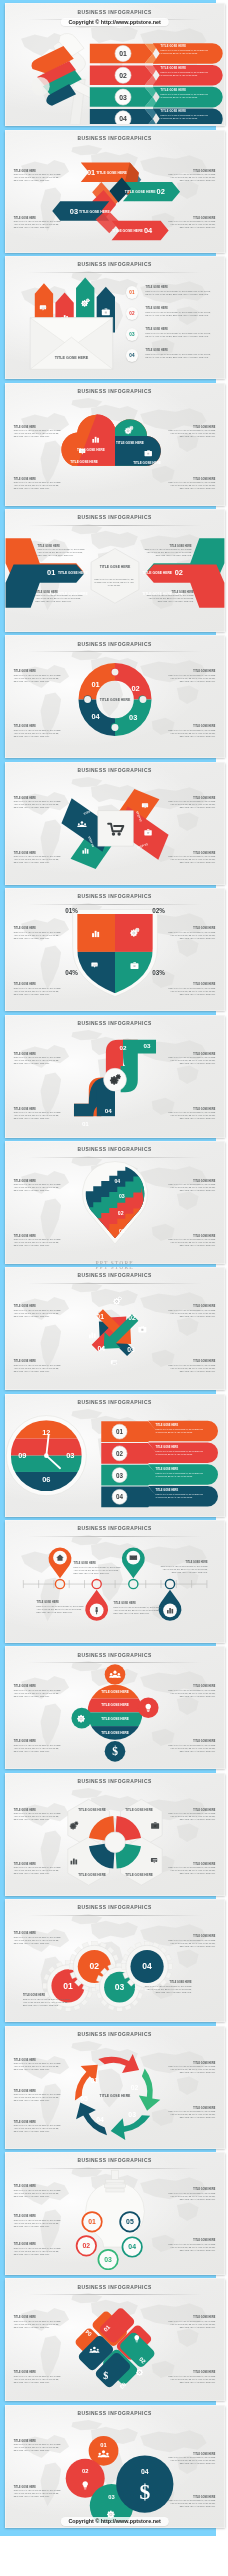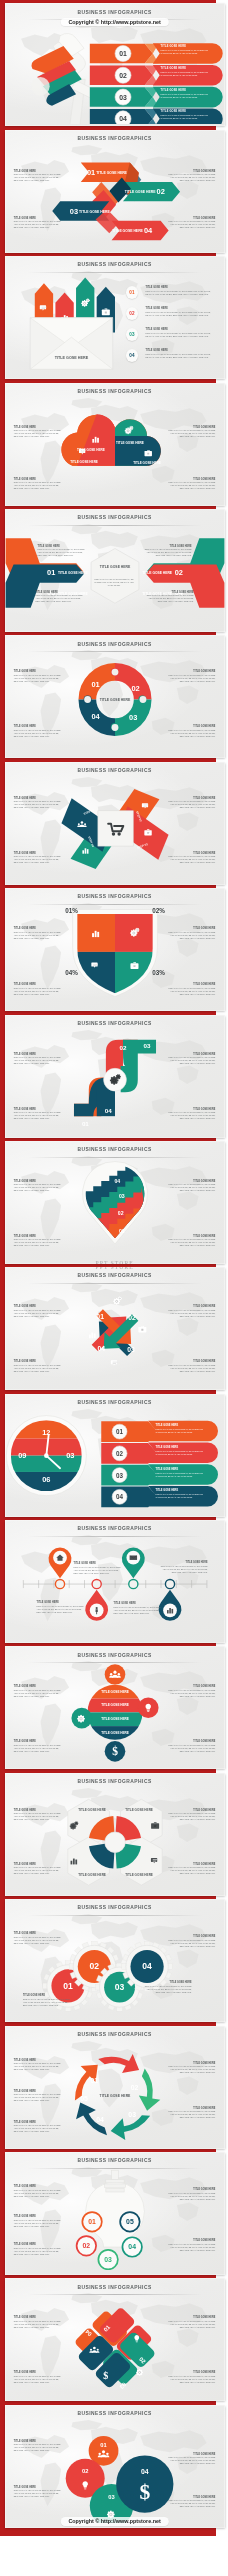--- a/index.html
+++ b/index.html
@@ -1,20 +1,20 @@
 <!DOCTYPE html>
 <html style="font-size:9.2px"><head>
 <meta charset="utf-8">
 <style>
   * { box-sizing: border-box; margin:0; padding:0; }
   body {
     width:229px; background:#ffffff;
     font-family:"Liberation Sans", sans-serif;
   }
-  #sheet { width:216px; padding:3.4px 4.6px 4.6px 4.6px; background:#b91c1c; }
+  #sheet { width:216px; padding:3.4px 4.6px 4.6px 4.6px; background:#7dd3fc; }
 
   .slide{
     position:relative; width:220px; height:123px; margin:0 0 3.4px 0;
     background:
       radial-gradient(ellipse at 30% 40%, rgba(255,255,255,.9) 0%, rgba(255,255,255,0) 60%),
       linear-gradient(160deg,#f2f2f1 0%,#ececeb 40%,#e8e8e6 100%);
     box-shadow:0 1.1px 2.3px rgba(0,0,0,.30), 0 0 0 0.6px rgba(255,255,255,.6) inset;
     overflow:hidden;
   }
   .worldmap{

